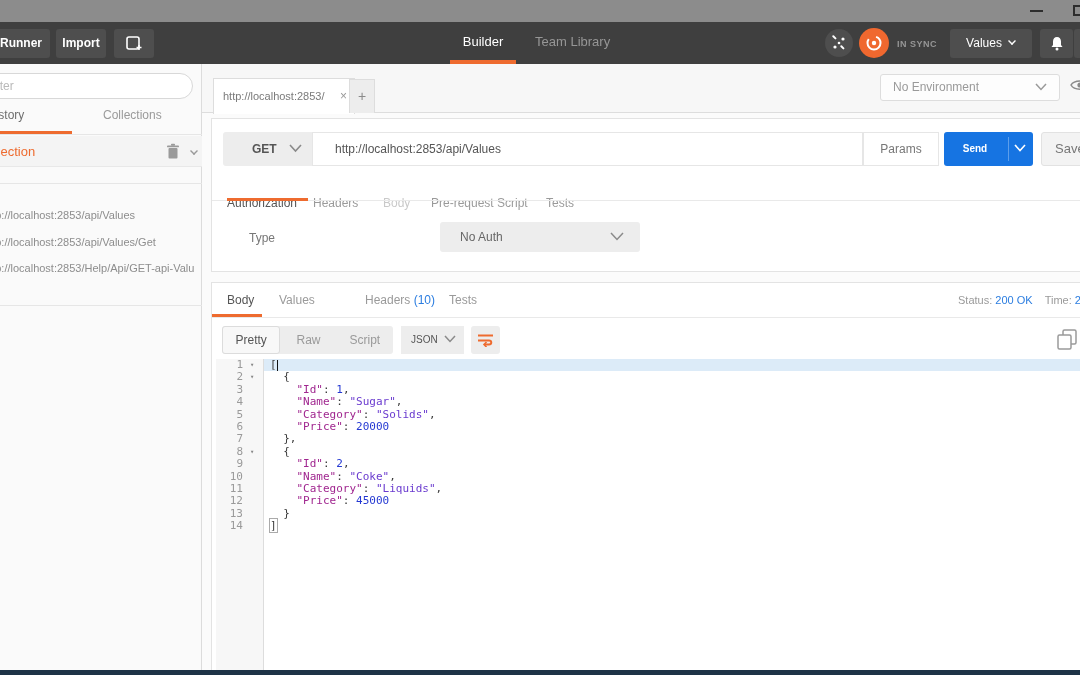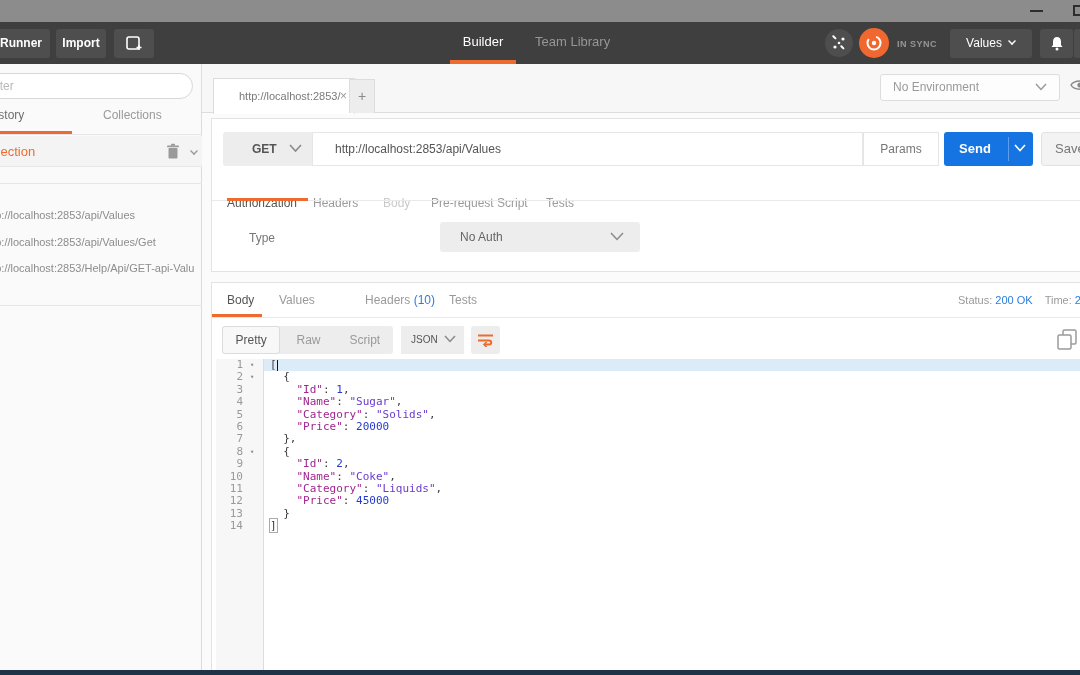--- a/index.html
+++ b/index.html
@@ -47,21 +47,21 @@
   .coll-row { position:absolute; left:0; top:72px; width:202px; height:31px; background:#f4f4f4;
             border-bottom:1px solid #e8e8e8; cursor:pointer; }
   .coll-label { position:absolute; left:-19px; top:8px; font-size:13px; color:#ee6b2f; }
   .hist-item { position:absolute; left:-17px; width:214px; font-size:11px; color:#8d8d8d;
             line-height:16px; word-break:break-all; cursor:pointer; }
 
   
   .main-strip { left:202px; top:64px; width:878px; height:49px; background:#f7f7f7; border-bottom:1px solid #ddd; }
   .req-tab { position:absolute; left:11px; top:14px; width:142px; height:36px; background:#fff;
             border:1px solid #ddd; border-bottom:none; font-size:11px; color:#7a7a7a;
-            line-height:34px; padding-left:25px; cursor:pointer; }
+            line-height:34px; padding-left:9px; cursor:pointer; }
   .req-tab-close { position:absolute; right:7px; top:0; color:#9a9a9a; font-size:12px; cursor:pointer; }
   .new-tab { position:absolute; left:147px; top:15px; width:26px; height:34px; background:#ededed;
             border:1px solid #ddd; border-bottom:none; color:#8a8a8a; font-size:14px; text-align:center;
             line-height:32px; cursor:pointer; }
   .env-select { position:absolute; left:678px; top:10px; width:180px; height:27px; background:#fdfdfd;
             border:1px solid #ddd; border-radius:3px; color:#9a9a9a; font-size:12px;
             line-height:25px; padding-left:12px; cursor:pointer; }
   .env-chevron { position:absolute; right:12px; top:8px; }
   .env-eye { position:absolute; left:868px; top:14px; cursor:pointer; }
 
@@ -76,21 +76,21 @@
   .method-label { position:absolute; left:29px; top:0; line-height:34px; font-weight:bold; color:#555; font-size:12px; }
   .method-chev { position:absolute; left:66px; top:12px; color:#8a8a8a; }
   .url-input { position:absolute; left:100px; top:13px; width:551px; height:34px; border:1px solid #e6e6e6;
             background:#fff; padding-left:22px; font-size:12px; color:#555;
             font-family:"Liberation Sans",sans-serif; outline:none; }
   .params-btn { position:absolute; left:651px; top:13px; width:76px; height:34px; background:#fff;
             border:1px solid #e6e6e6; color:#777; font-size:12px; text-align:center; line-height:32px; cursor:pointer; }
   .send-btn { position:absolute; left:732px; top:13px; width:89px; height:34px; background:#1674e2;
             border-radius:3px; cursor:pointer; }
   .send-label { position:absolute; left:0; top:0; width:62px; line-height:34px; text-align:center;
-            color:#fff; font-weight:bold; font-size:13px; }
+            color:#fff; font-weight:bold; font-size:10px; }
   .send-divider { position:absolute; left:64px; top:5px; width:1px; height:24px; background:rgba(255,255,255,.3); }
   .send-chev { position:absolute; left:70px; top:12px; color:#fff; }
   .save-btn { position:absolute; left:829px; top:13px; width:70px; height:34px; background:#f3f3f3;
             border:1px solid #e2e2e2; border-radius:3px; color:#777; font-size:13px;
             text-align:left; padding-left:13px; line-height:32px; cursor:pointer; }
 
   
   .rtabs-border { position:absolute; left:0; top:81px; width:907px; height:1px; background:#e9e9e9; }
   .rtab { position:absolute; top:52px; height:29px; line-height:29px; font-size:12px; color:#9a9a9a; cursor:pointer;margin-top:18px; }
   .rtab.active { color:#555; }

